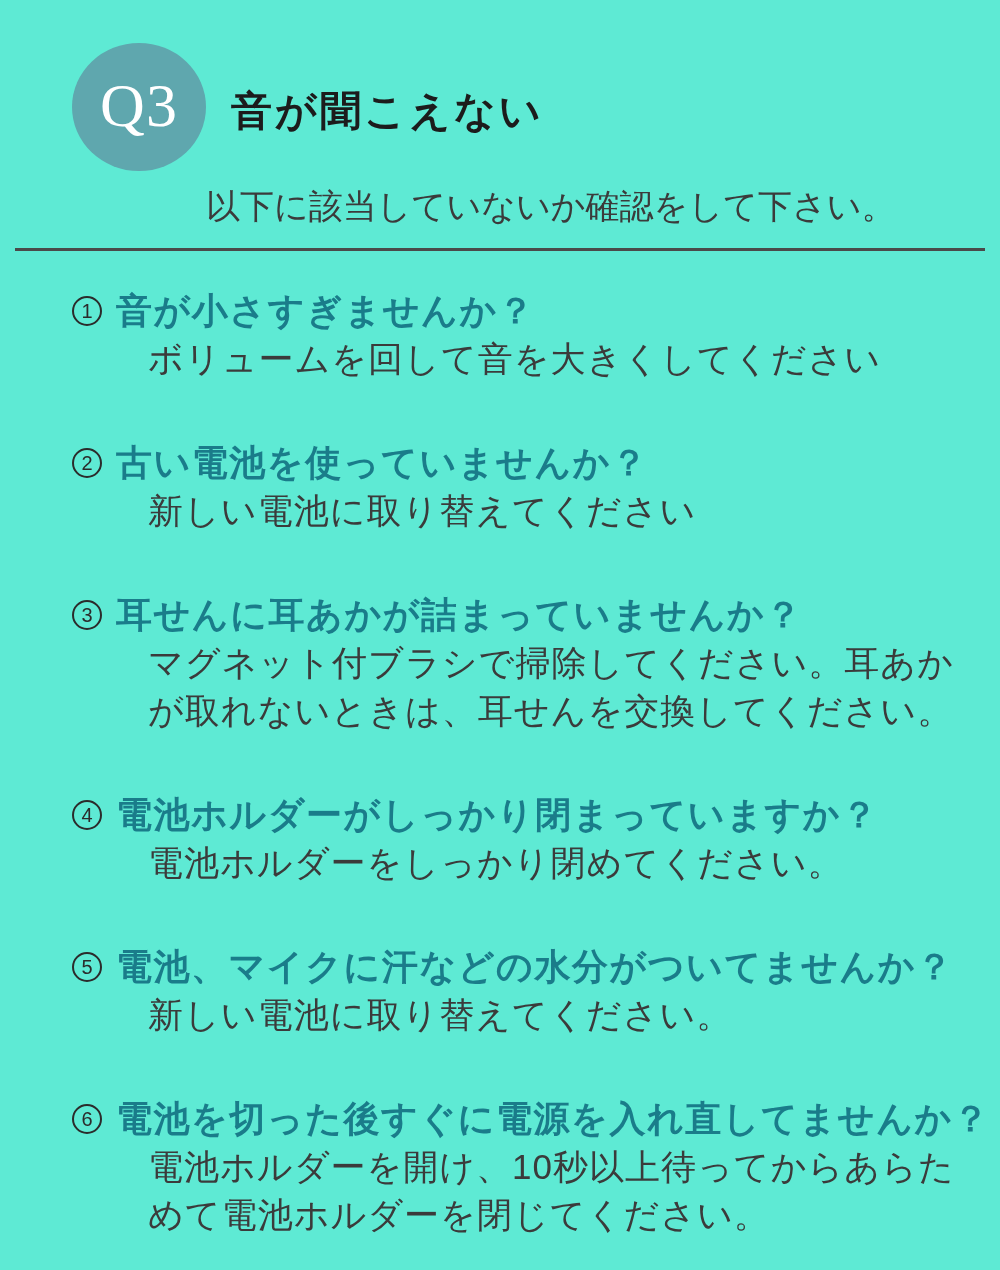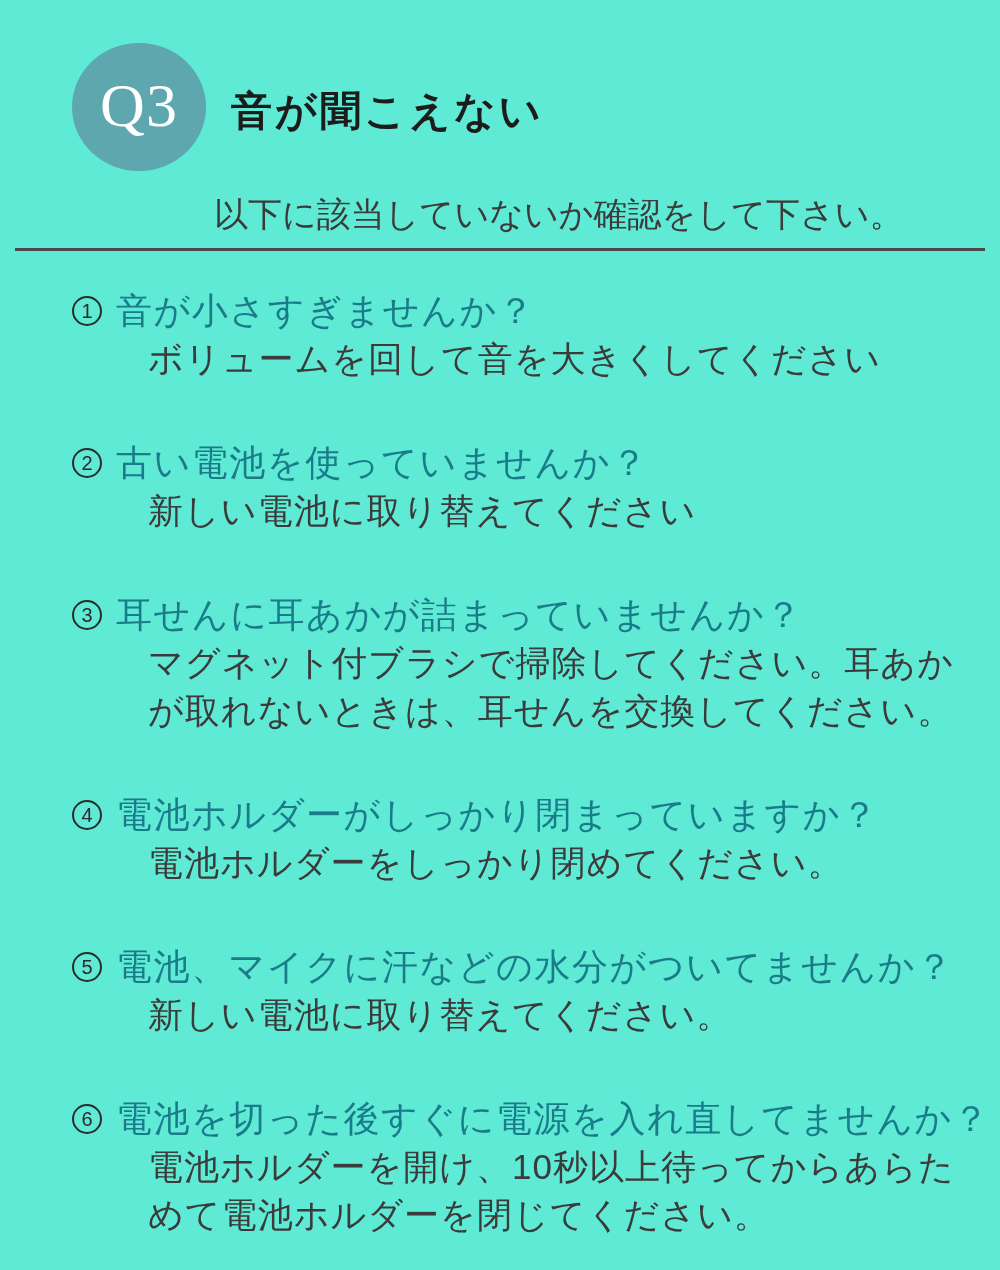--- a/index.html
+++ b/index.html
@@ -46,21 +46,21 @@
     font-size:41px;
     font-weight:700;
     letter-spacing:3px;
     color:#1c1c1c;
     white-space:nowrap;
   }
   .page-subtitle{
     position:absolute;
     left:206px;
     top:184px;
-    margin:8px;
+    margin:0;
     font-size:34px;
     font-weight:400;
     color:#3b3b3b;
     white-space:nowrap;
   }
   .divider{
     position:absolute;
     left:15px;
     right:15px;
     top:248px;
@@ -99,21 +99,21 @@
     justify-content:center;
     box-sizing:border-box;
   }
   .item-number{
     font-size:20px;
     line-height:1;
     color:#2b2b2b;
   }
   .item-question{
     font-size:36px;
-    font-weight:400;
+    font-weight:700;
     letter-spacing:1.5px;
     color:var(--question-color);
     white-space:nowrap;
   }
   .item-answer{
     margin:0 0 0 76px;
     max-width:836px;
     font-size:35px;
     line-height:48px;
     letter-spacing:1px;

